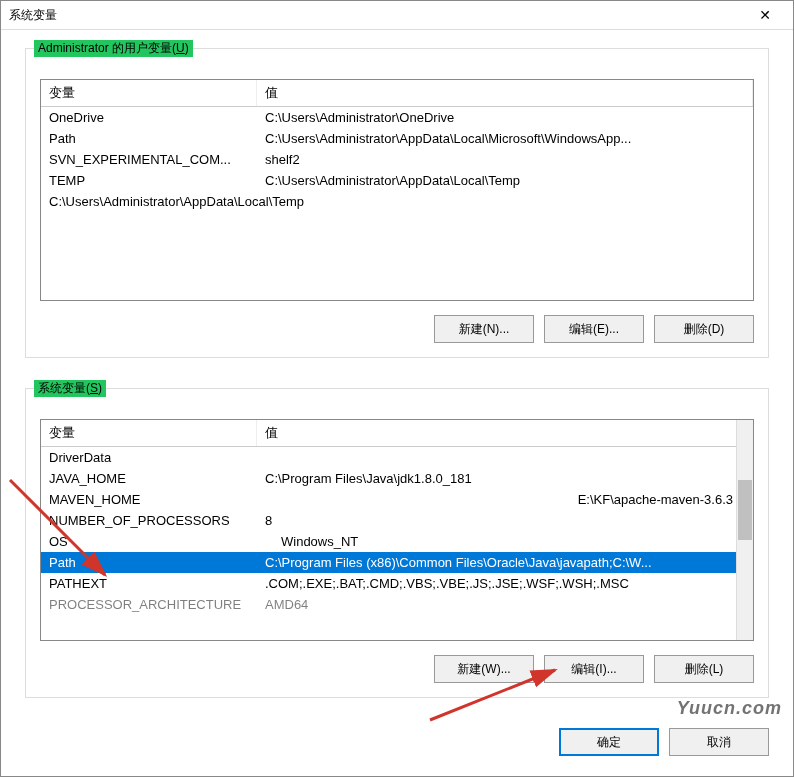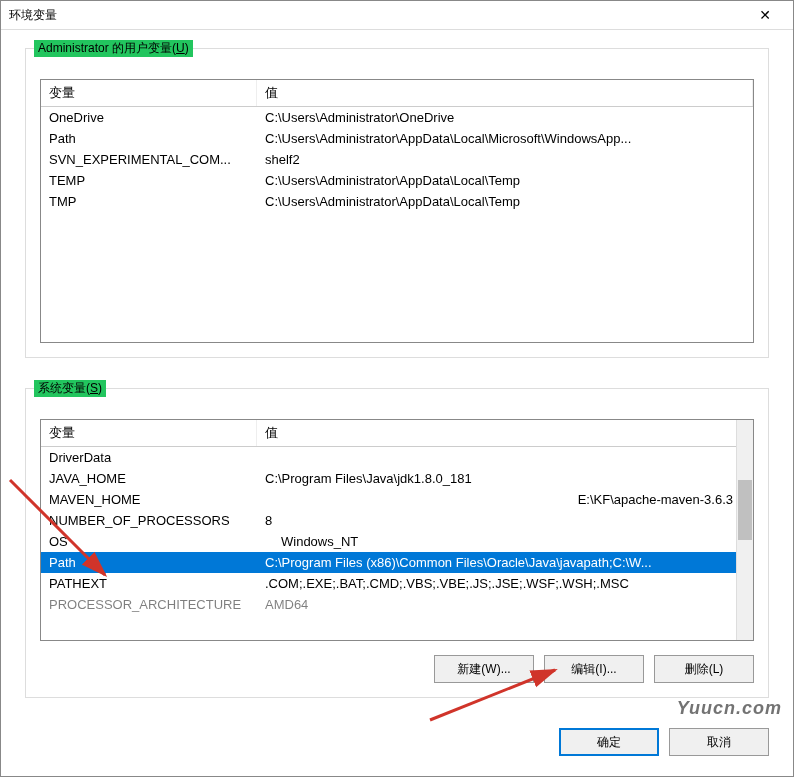--- a/index.html
+++ b/index.html
@@ -33,21 +33,21 @@
 .arrow-svg { position: absolute; pointer-events: none; }
 .watermark { position: absolute; right: 12px; bottom: 58px; color: #737373; font-size: 18px; font-weight: bold; font-style: italic; letter-spacing: 1px; }
 .gb1 { height: 310px; }
 .gb2 { height: 310px; }
 </style>
 </head>
 <body>
 
 <div class="window">
   <div class="titlebar">
-    <span class="title">环境变量</span>
+    <span class="title">系统变量</span>
     <span class="close">✕</span>
   </div>
   <div class="body">
 
     <div class="groupbox gb1">
       <div class="legend"><span>Administrator 的用户变量(</span><u>U</u><span>)</span></div>
       <div class="inner">
         <div class="table-wrap">
           <div class="table-head">
             <div class="th th-name">变量</div>
@@ -64,23 +64,33 @@
               </div>
               <div class="row">
                 <div class="cell cell-name">SVN_EXPERIMENTAL_COM...</div>
                 <div class="cell cell-val">shelf2</div>
               </div>
               <div class="row">
                 <div class="cell cell-name">TEMP</div>
                 <div class="cell cell-val">C:\Users\Administrator\AppData\Local\Temp</div>
               </div>
               <div class="row">
-                <div class="cell cell-name">TMP</div>
                 <div class="cell cell-val">C:\Users\Administrator\AppData\Local\Temp</div>
               </div>
+            </div>
+        </div>
+        <div class="btn-row">
+          <div class="btn">
+              <span>新建(N)...</span>
+            </div>
+          <div class="btn">
+              <span>编辑(E)...</span>
+            </div>
+          <div class="btn">
+              <span>删除(D)</span>
             </div>
         </div>
       </div>
     </div>
 
     <div class="groupbox gb2">
       <div class="legend"><span>系统变量(</span><u>S</u><span>)</span></div>
       <div class="inner">
         <div class="table-wrap">
           <div class="table-head">

